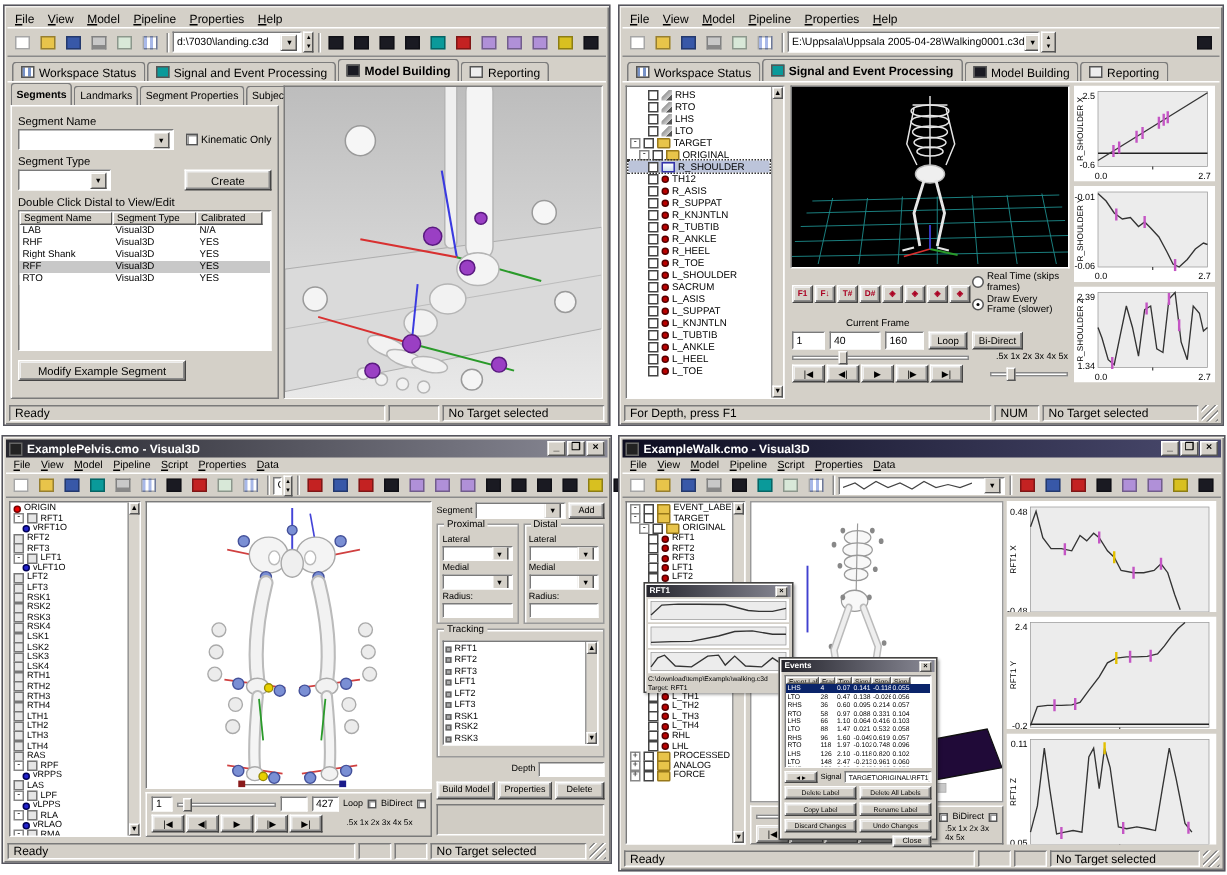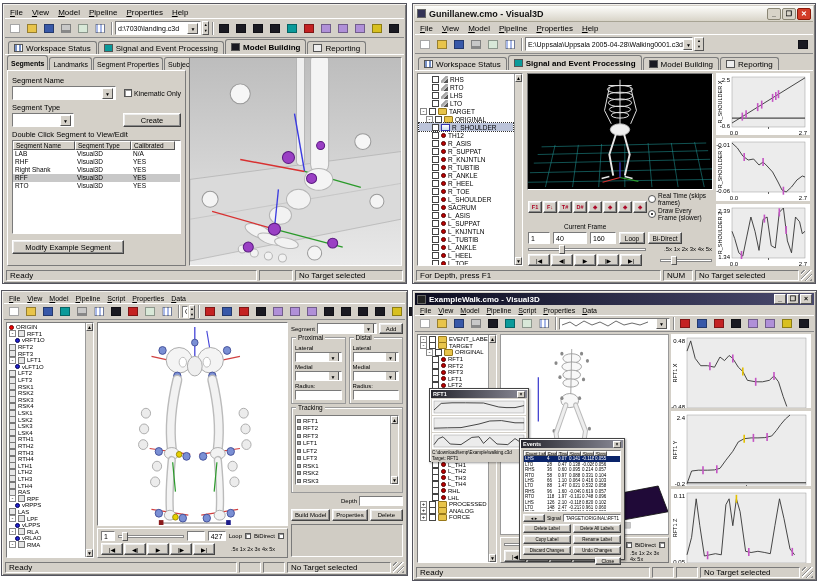--- a/index.html
+++ b/index.html
@@ -209,21 +209,21 @@
             </span>
         </div>
         <div class="lab">Segment Type</div>
         <div class="row">
           <div class="combo" style="width:62px">
               <span></span>
               <span class="arrow">▼</span>
             </div>
           <div class="btn" style="width:58px;margin-left:auto">Create</div>
         </div>
-        <div class="lab">Double Click Segment to View/Edit</div>
+        <div class="lab">Double Click Distal to View/Edit</div>
         <div class="inset" style="height:94px;overflow:hidden">
             <div class="thd">
               <span class="hcell" style="width: 62px;">Segment Name</span>
               <span class="hcell" style="width: 56px;">Segment Type</span>
               <span class="hcell" style="width: 44px;">Calibrated</span>
             </div>
             <div class="trow2">
               <span class="cell" style="width: 62px;">LAB</span>
               <span class="cell" style="width: 56px;">Visual3D</span>
               <span class="cell" style="width: 44px;">N/A</span>
@@ -297,29 +297,20 @@
     </div>
   </div>
   <div class="statusbar">
     <span class="sfield" style="flex:1">Ready</span>
     <span class="sfield" style="width:34px"></span>
     <span class="sfield" style="width:108px">No Target selected</span>
   </div>
 </div>
 
 <div class="win" style="left:412px;top:3px;width:404px;height:281px">
-  <div class="tbar tbar-xp">
-    <span class="appicon xp"></span>
-    <span class="ttext">Gunillanew.cmo - Visual3D</span>
-    <span class="winbtns">
-        <span class="winbtn xpn">_</span>
-        <span class="winbtn xpn">❐</span>
-        <span class="winbtn xpc">✕</span>
-      </span>
-  </div>
   <div class="menubar">
       <span class="menu-item">File</span>
       <span class="menu-item">View</span>
       <span class="menu-item">Model</span>
       <span class="menu-item">Pipeline</span>
       <span class="menu-item">Properties</span>
       <span class="menu-item">Help</span>
     </div>
   <div class="toolbar">
     <span class="icongroup">
@@ -652,20 +643,29 @@
   </div>
   <div class="statusbar">
     <span class="sfield" style="flex:1">For Depth, press F1</span>
     <span class="sfield" style="width:30px">NUM</span>
     <span class="sfield" style="width:104px">No Target selected</span>
     <span class="grip"></span>
   </div>
 </div>
 
 <div class="win" style="left:1px;top:290px;width:407px;height:286px">
+  <div class="tbar tbar-dark" style="height:12px">
+    <span class="appicon"></span>
+    <span class="ttext">ExamplePelvis.cmo - Visual3D</span>
+    <span class="winbtns">
+        <span class="winbtn">_</span>
+        <span class="winbtn">❐</span>
+        <span class="winbtn">×</span>
+      </span>
+  </div>
   <div class="menubar sm">
       <span class="menu-item">File</span>
       <span class="menu-item">View</span>
       <span class="menu-item">Model</span>
       <span class="menu-item">Pipeline</span>
       <span class="menu-item">Script</span>
       <span class="menu-item">Properties</span>
       <span class="menu-item">Data</span>
     </div>
   <div class="toolbar sm">

